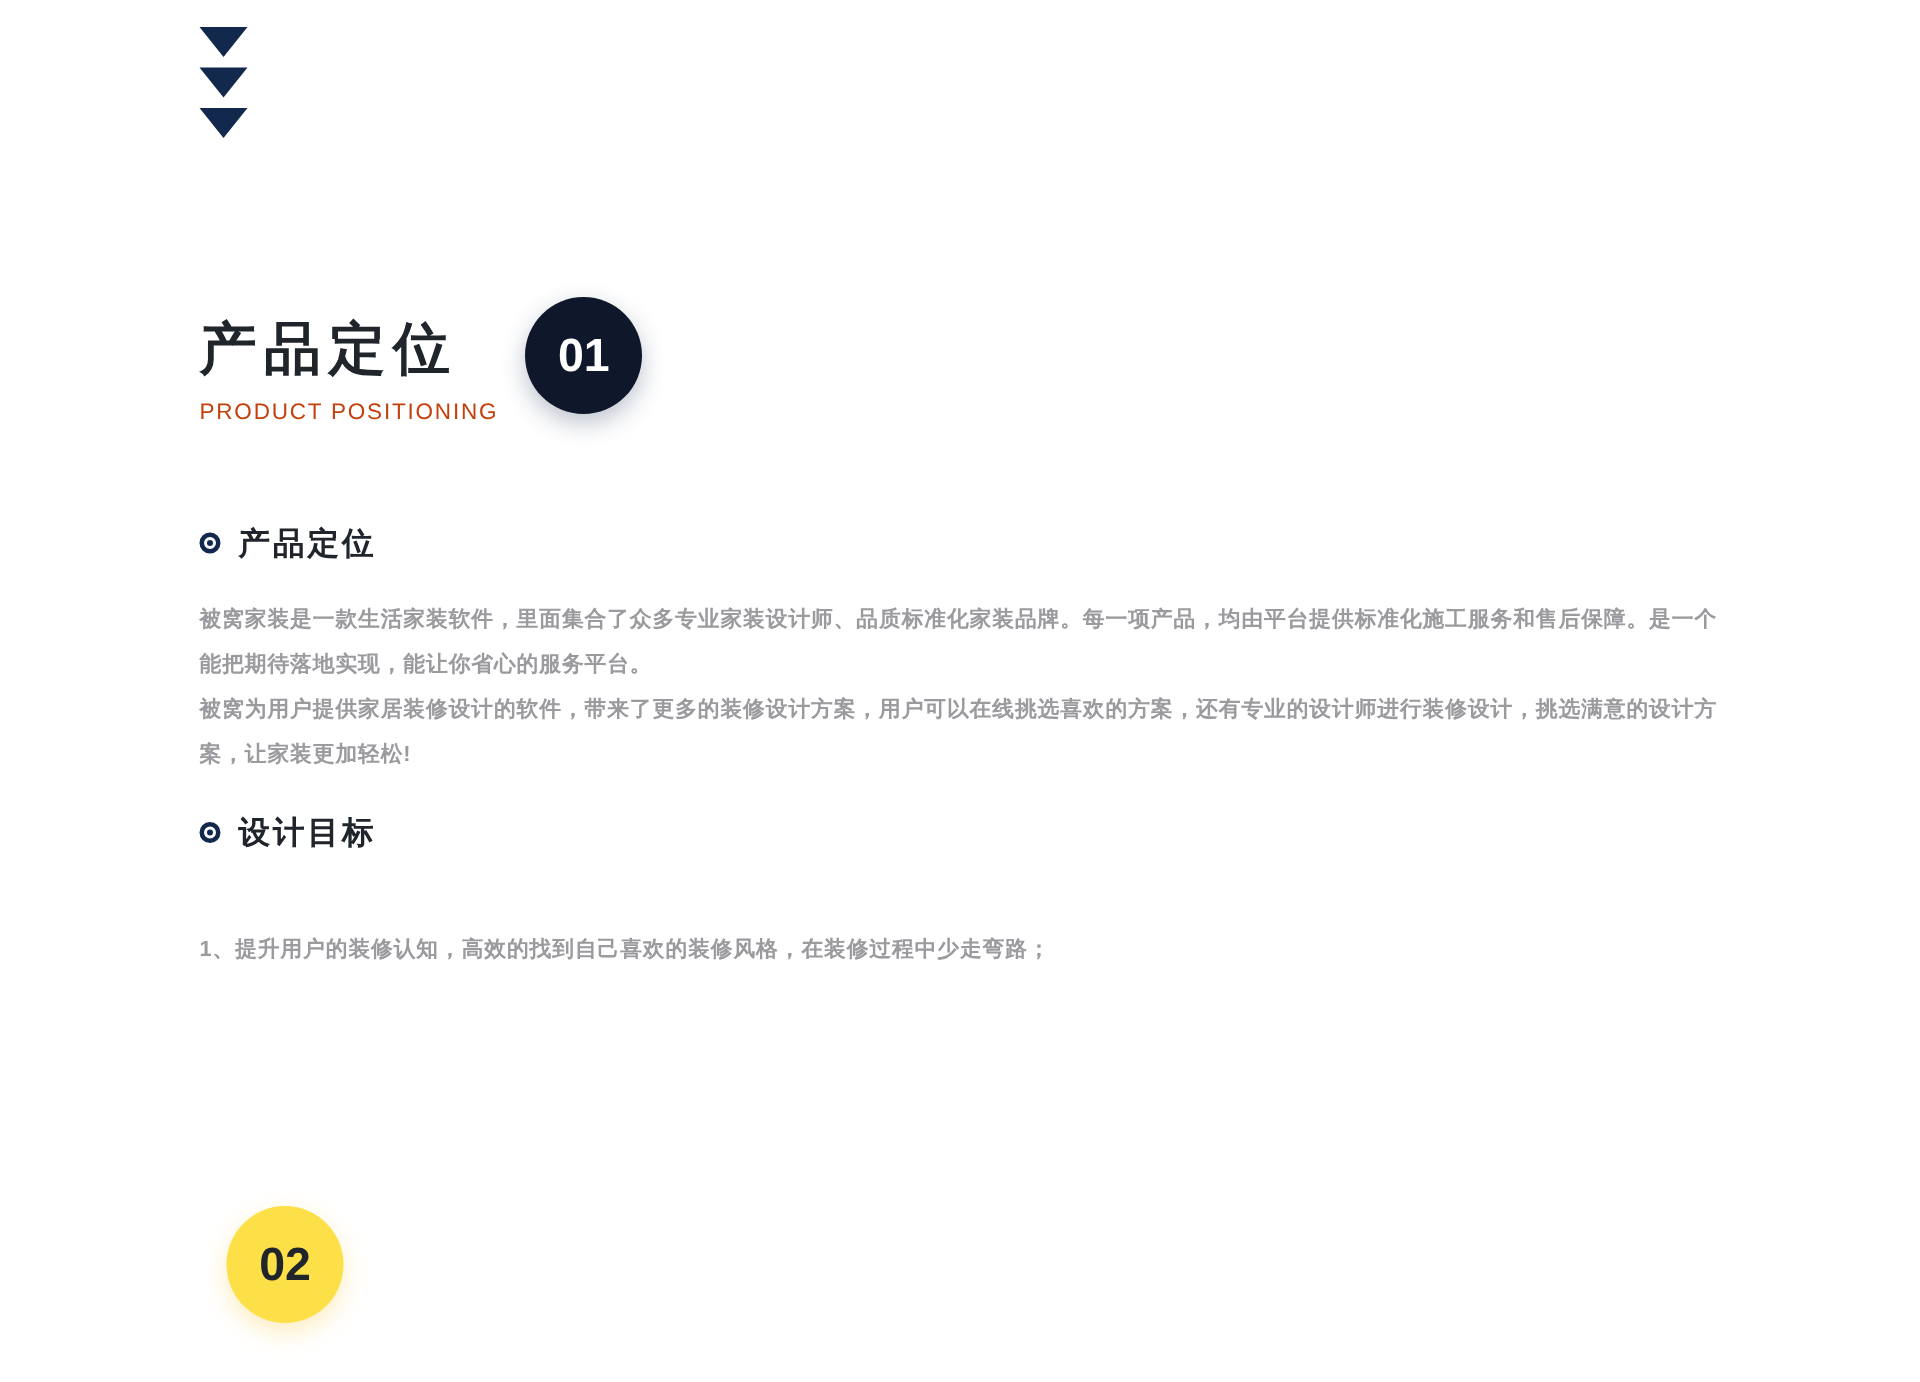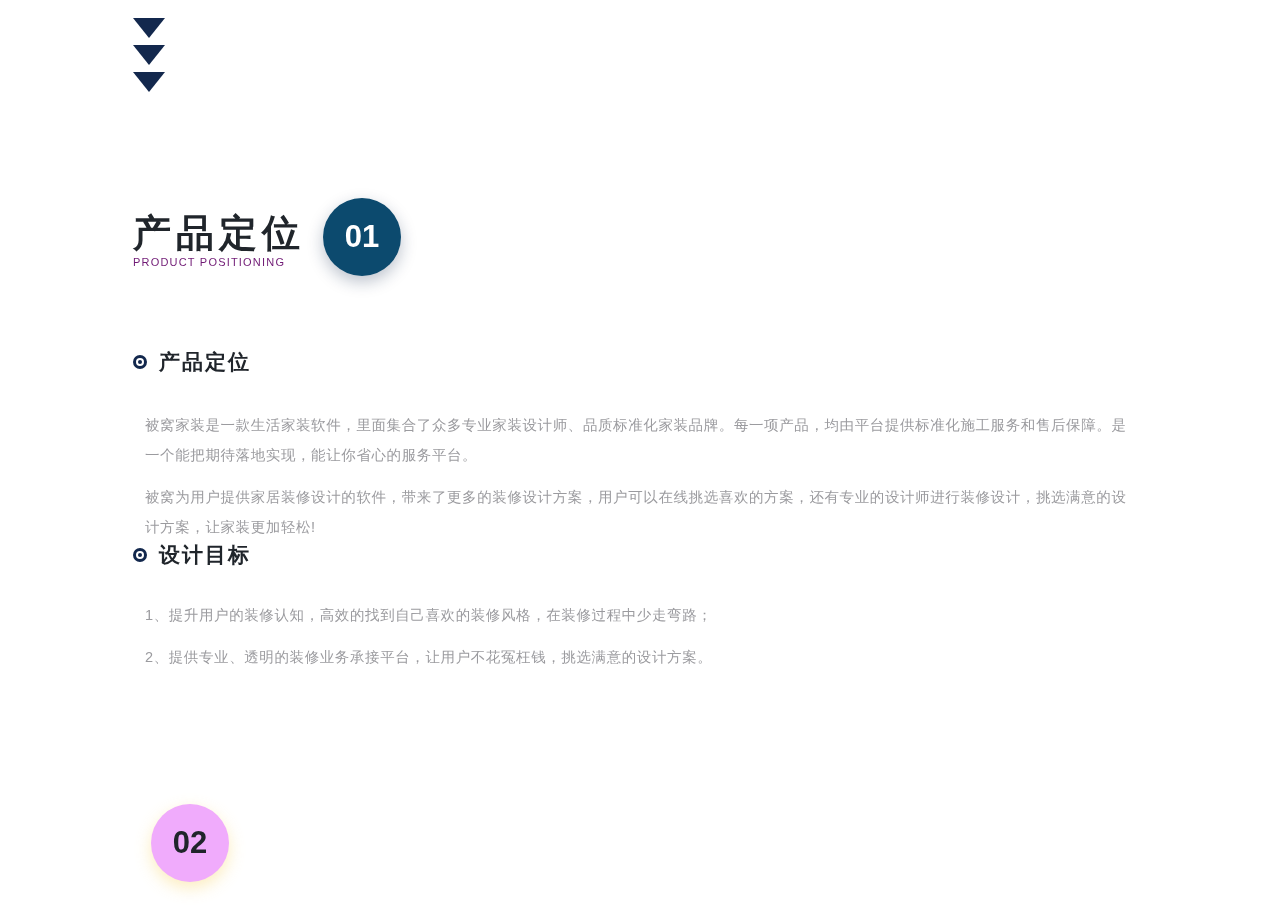--- a/index.html
+++ b/index.html
@@ -48,46 +48,47 @@
   }
   .sec-title {
     font-size: 38px;
     font-weight: bold;
     color: #20252b;
     letter-spacing: 5px;
     line-height: 46px;
     white-space: nowrap;
   }
   .sec-sub {
-    font-size: 11px;
-    color: #701a75;
+    font-size: 15px;
+    color: #c2410c;
     letter-spacing: 1.2px;
+    margin-top: 10px;
     white-space: nowrap;
   }
   .badge {
     width: 78px;
     height: 78px;
     border-radius: 50%;
     display: flex;
     align-items: center;
     justify-content: center;
     font-size: 31px;
     font-weight: bold;
     margin-left: 18px;
     margin-top: -12px;
     position: relative;
     z-index: 1;
   }
   .badge.dark {
-    background: #0c4a6e;
+    background: #0f172a;
     color: #ffffff;
     box-shadow: 0 6px 16px rgba(19,40,77,0.28);
   }
   .badge.yellow {
-    background: #f0abfc;
+    background: #fde047;
     color: #20252b;
     box-shadow: 0 6px 16px rgba(248,215,114,0.45);
   }
 
   
   .sub-head {
     position: absolute;
     left: 133px;
     display: flex;
     align-items: center;
@@ -123,21 +124,21 @@
   
   .para {
     position: absolute;
     left: 133px;
     width: 1020px;
     font-size: 14.5px;
     line-height: 30px;
     color: #9b9b9f;
     letter-spacing: 0.6px;
   }
-  .para p { margin: 12px; }
+  .para p { margin: 0; font-weight: bold; }
 </style>
 </head>
 <body>
 
 <div class="arrows">
   <div class="arrow a1"></div>
   <div class="arrow a2"></div>
   <div class="arrow a3"></div>
 </div>
 
@@ -157,20 +158,19 @@
 <div class="para" style="top:398px">
   <p>被窝家装是一款生活家装软件，里面集合了众多专业家装设计师、品质标准化家装品牌。每一项产品，均由平台提供标准化施工服务和售后保障。是一个能把期待落地实现，能让你省心的服务平台。</p>
   <p>被窝为用户提供家居装修设计的软件，带来了更多的装修设计方案，用户可以在线挑选喜欢的方案，还有专业的设计师进行装修设计，挑选满意的设计方案，让家装更加轻松!</p>
 </div>
 
 <div class="sub-head" style="top:541px">
   <span class="dot-icon"></span>
   <span class="sub-title">设计目标</span>
 </div>
 
-<div class="para" style="top:588px">
+<div class="para" style="top:618px">
   <p>1、提升用户的装修认知，高效的找到自己喜欢的装修风格，在装修过程中少走弯路；</p>
-  <p>2、提供专业、透明的装修业务承接平台，让用户不花冤枉钱，挑选满意的设计方案。</p>
 </div>
 
 <div class="section-head" style="top:816px">
   <div class="badge yellow">02</div>
 </div>
 
 </body></html>

